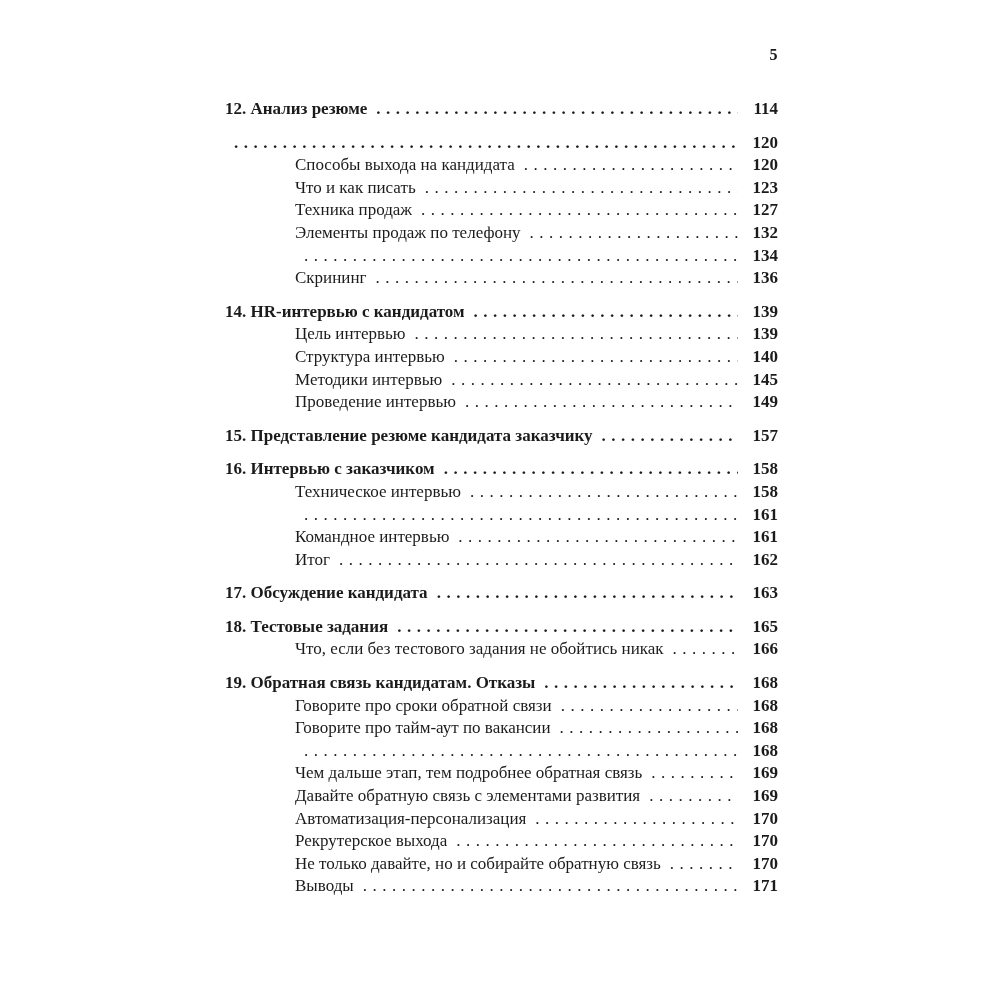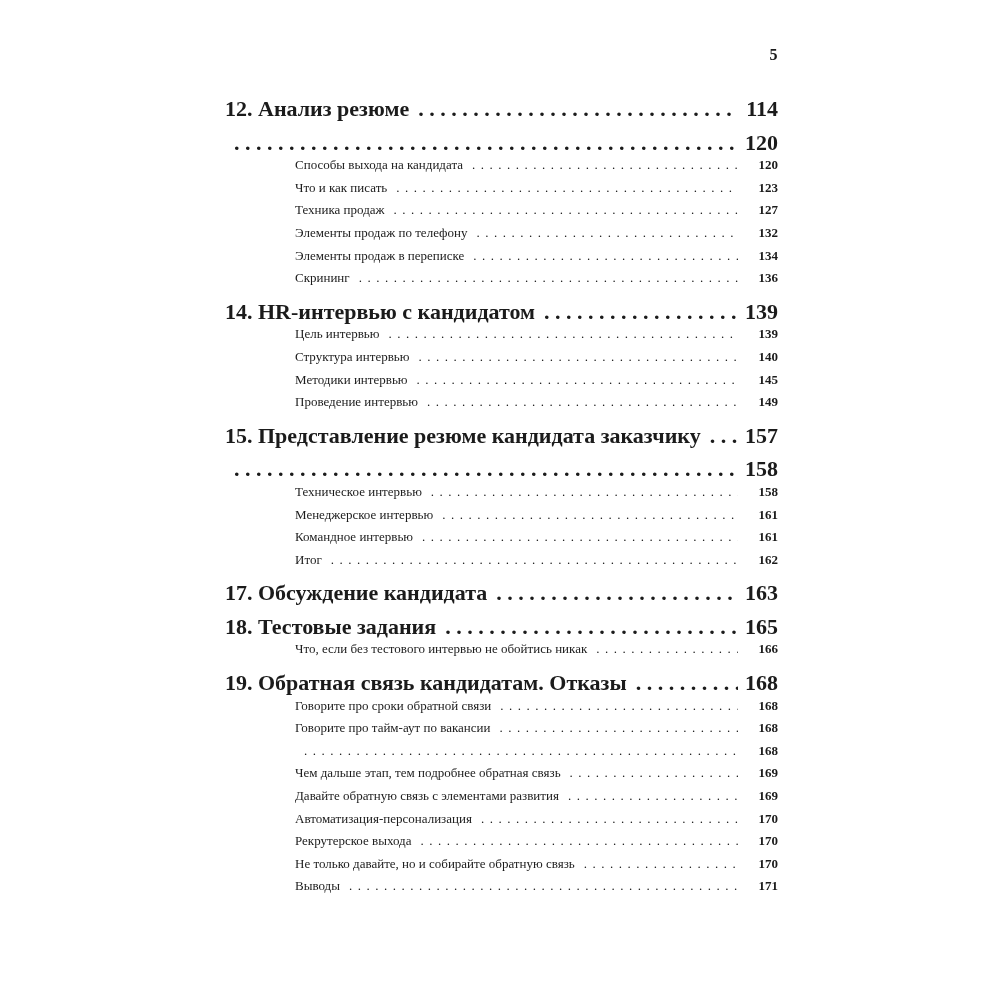--- a/index.html
+++ b/index.html
@@ -26,26 +26,26 @@
   .toc {
     position: absolute;
     left: 225px;
     right: 222px;
     top: 98px;
   }
   .row {
     display: flex;
     align-items: baseline;
     line-height: 22.6px;
-    font-size: 13px;
+    font-size: 17px;
     white-space: nowrap;
   }
   .row.chapter {
     font-weight: 700;
-    font-size: 22px;
+    font-size: 17px;
     margin-top: 11px;
   }
   .toc > .row.chapter:first-child {
     margin-top: 0;
   }
   .row.sub {
     padding-left: 70px;
   }
   .label {
     flex: 0 0 auto;
@@ -96,21 +96,20 @@
       <span class="label">Техника продаж</span>
       <span class="leader"></span>
       <span class="pnum">127</span>
     </div>
     <div class="row sub">
       <span class="label">Элементы продаж по телефону</span>
       <span class="leader"></span>
       <span class="pnum">132</span>
     </div>
     <div class="row sub">
-      <span class="label">Элементы продаж в переписке</span>
       <span class="leader"></span>
       <span class="pnum">134</span>
     </div>
     <div class="row sub">
       <span class="label">Скрининг</span>
       <span class="leader"></span>
       <span class="pnum">136</span>
     </div>
     <div class="row chapter">
       <span class="label">14. HR-интервью с кандидатом</span>
@@ -136,30 +135,30 @@
       <span class="label">Проведение интервью</span>
       <span class="leader"></span>
       <span class="pnum">149</span>
     </div>
     <div class="row chapter">
       <span class="label">15. Представление резюме кандидата заказчику</span>
       <span class="leader"></span>
       <span class="pnum">157</span>
     </div>
     <div class="row chapter">
+      <span class="label">16. Интервью с заказчиком</span>
       <span class="leader"></span>
       <span class="pnum">158</span>
     </div>
     <div class="row sub">
       <span class="label">Техническое интервью</span>
       <span class="leader"></span>
       <span class="pnum">158</span>
     </div>
     <div class="row sub">
-      <span class="label">Менеджерское интервью</span>
       <span class="leader"></span>
       <span class="pnum">161</span>
     </div>
     <div class="row sub">
       <span class="label">Командное интервью</span>
       <span class="leader"></span>
       <span class="pnum">161</span>
     </div>
     <div class="row sub">
       <span class="label">Итог</span>
@@ -170,21 +169,21 @@
       <span class="label">17. Обсуждение кандидата</span>
       <span class="leader"></span>
       <span class="pnum">163</span>
     </div>
     <div class="row chapter">
       <span class="label">18. Тестовые задания</span>
       <span class="leader"></span>
       <span class="pnum">165</span>
     </div>
     <div class="row sub">
-      <span class="label">Что, если без тестового интервью не обойтись никак</span>
+      <span class="label">Что, если без тестового задания не обойтись никак</span>
       <span class="leader"></span>
       <span class="pnum">166</span>
     </div>
     <div class="row chapter">
       <span class="label">19. Обратная связь кандидатам. Отказы</span>
       <span class="leader"></span>
       <span class="pnum">168</span>
     </div>
     <div class="row sub">
       <span class="label">Говорите про сроки обратной связи</span>

